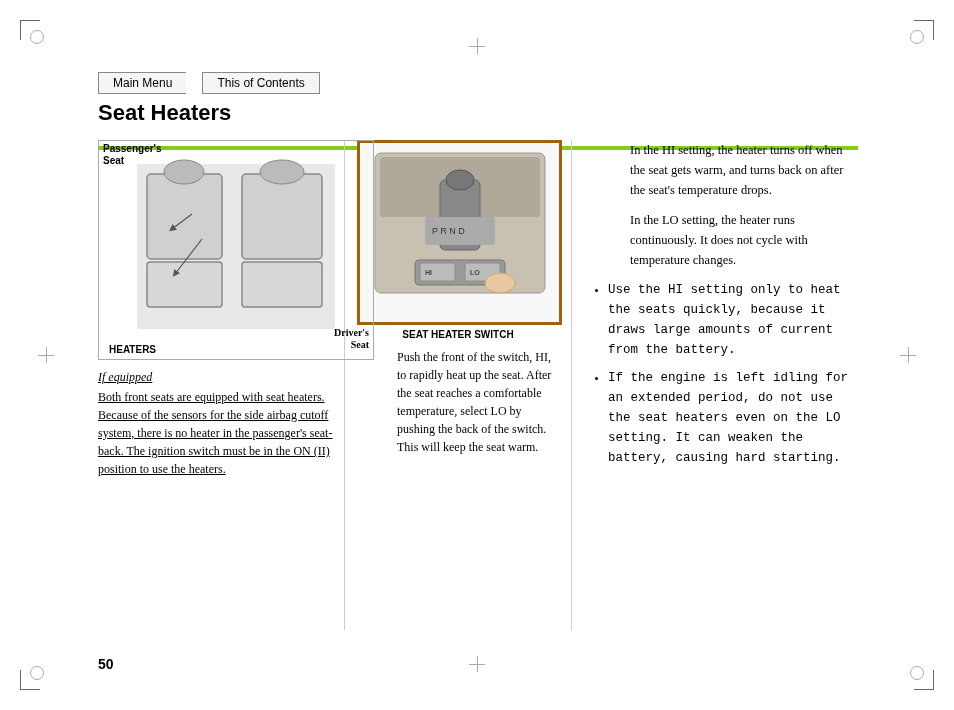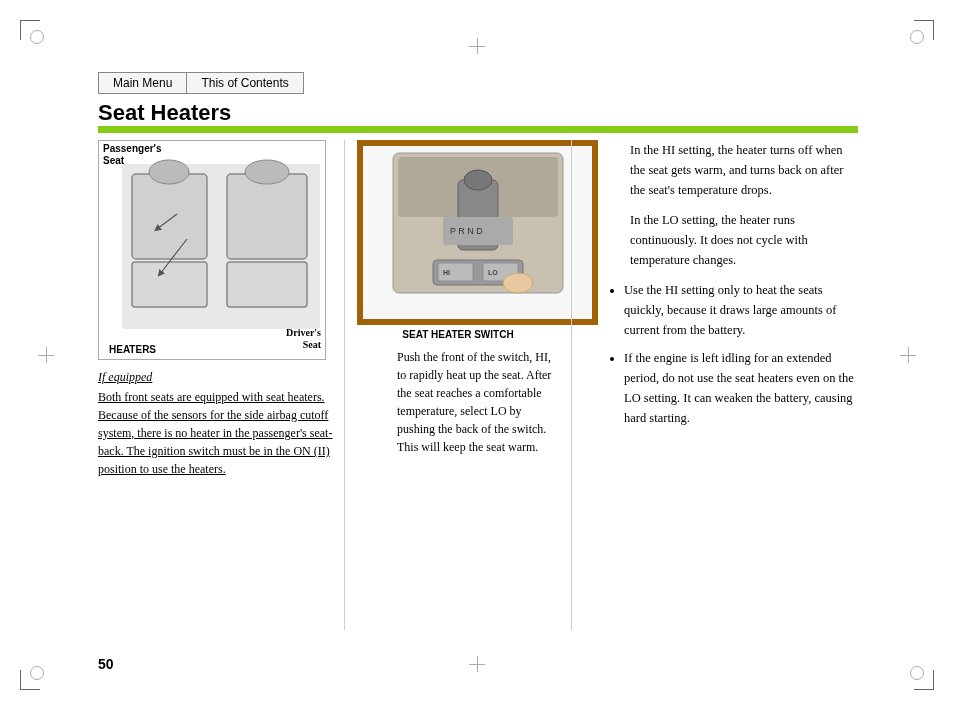--- a/index.html
+++ b/index.html
@@ -92,21 +92,21 @@
       border-bottom: 1.5px solid #666;
       border-right: 1.5px solid #666;
     }
 
     
     .nav-bar {
       position: absolute;
       top: 72px;
       left: 98px;
       display: flex;
-      gap: 0;
+      gap: 16px;
     }
     .nav-btn {
       border: 1px solid #888;
       padding: 3px 14px;
       font-size: 12px;
       font-family: Arial, sans-serif;
       background: #f5f5f5;
       cursor: pointer;
     }
     .nav-btn:first-child {
@@ -114,40 +114,40 @@
     }
 
     
     .page-title {
       position: absolute;
       top: 100px;
       left: 98px;
       font-size: 22px;
       font-weight: bold;
       font-family: Arial, Helvetica, sans-serif;
-      border-bottom: 7px solid #84cc16;
-      padding-bottom: 0;
+      border-bottom: 4px solid #84cc16;
+      padding-bottom: 20px;
       width: 760px;
     }
 
     
     .content-area {
       position: absolute;
       top: 140px;
       left: 98px;
       width: 760px;
       bottom: 80px;
       display: flex;
       flex-direction: row;
       gap: 0;
     }
 
     
     .col-left {
-      width: 228px;
+      width: 276px;
       flex-shrink: 0;
       border: 1px solid #aaa;
       padding: 13px;
       position: relative;
       height: 220px;
     }
 
     .seat-label-passenger {
       position: absolute;
       top: 2px;
@@ -174,23 +174,23 @@
       font-size: 10px;
       font-weight: bold;
       font-family: Arial, sans-serif;
     }
     .if-equipped-italic {
       font-style: italic;
       font-size: 12px;
       margin-bottom: 2px;
     }
     .switch-image-box {
-      width: 241px;
+      width: 205px;
       height: 185px;
-      border: 6px solid #a16207;
+      border: 3px solid #a16207;
       display: flex;
       align-items: center;
       justify-content: center;
       background: #f8f8f8;
     }
     .switch-label {
       font-size: 10px;
       font-weight: bold;
       font-family: Arial, sans-serif;
       margin-top: 4px;
@@ -214,21 +214,22 @@
       margin-bottom: 10px;
       margin-left: 42px;
     }
     .col-right ul {
       margin-left: 8px;
       margin-bottom: 10px;
     }
     .col-right ul li {
       list-style: disc;
       margin-bottom: 8px;
-      margin-left: 28px;
+      margin-left: 12px;
+      font-family: Liberation Mono, monospace;
     }
 
     
     .page-number {
       position: absolute;
       bottom: 38px;
       left: 98px;
       font-size: 14px;
       font-weight: bold;
       font-family: Arial, sans-serif;

